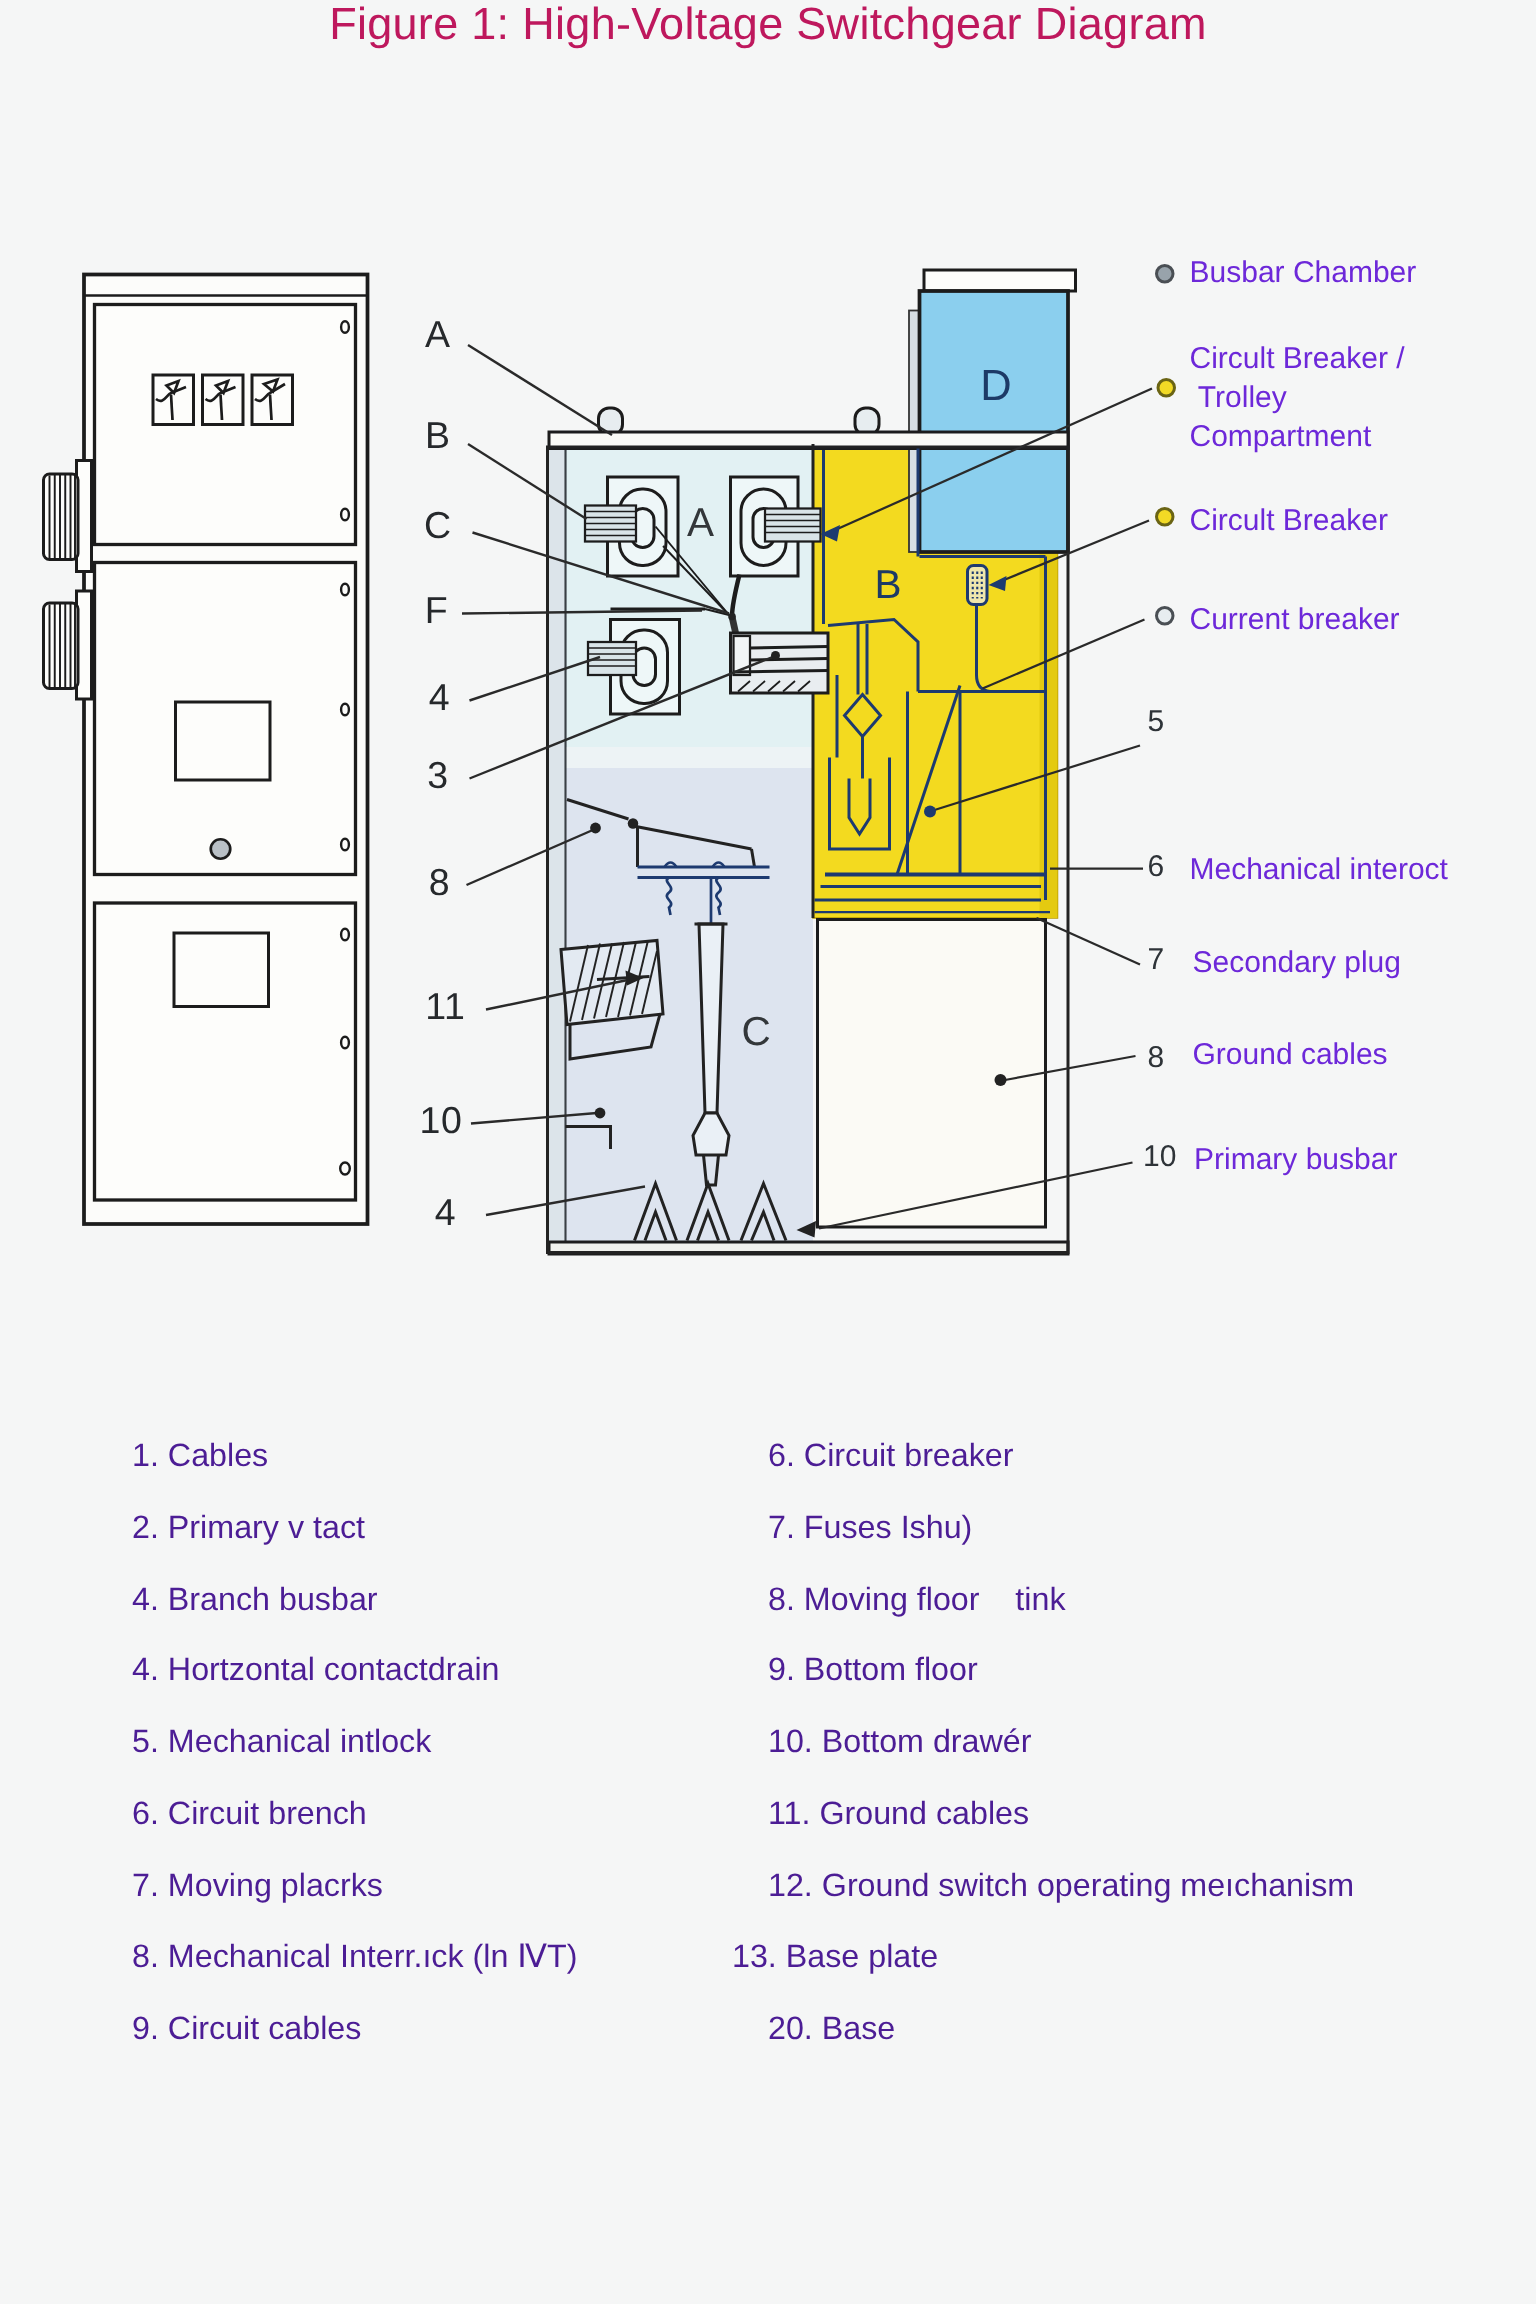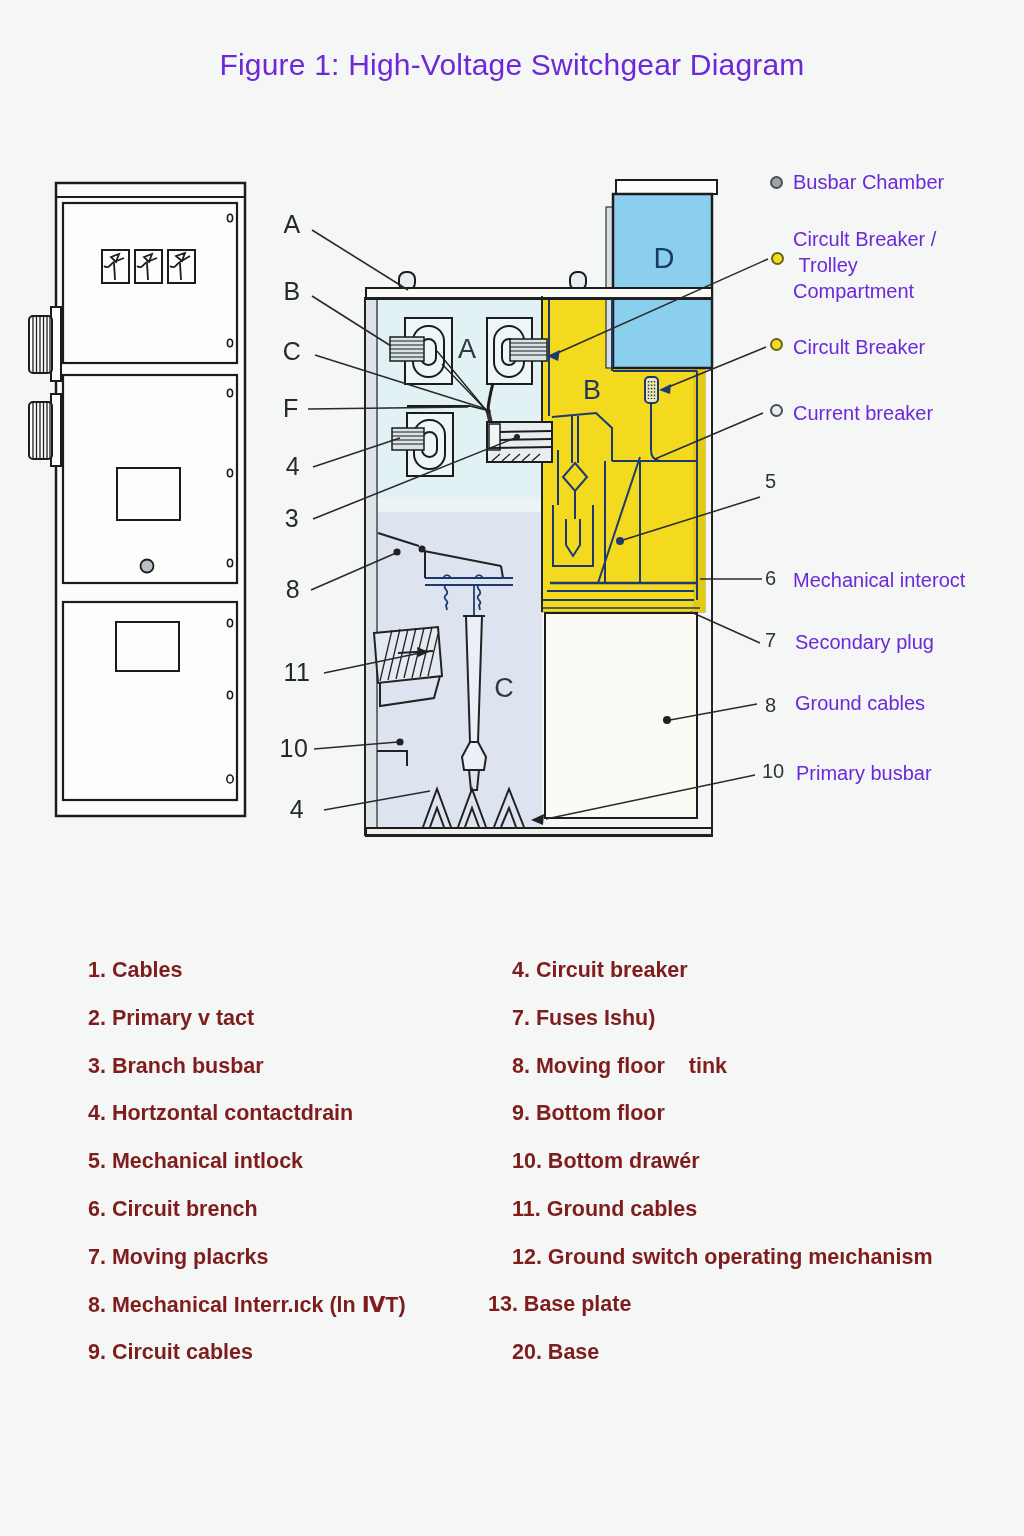--- a/index.html
+++ b/index.html
@@ -19,23 +19,23 @@
   .comp-dark{color:#33373a;}
   .comp-navy{color:#1d3a66;}
   .legend-text{position:absolute;font-size:20px;line-height:26px;color:#6d28d9;white-space:pre-wrap;}
   .legend-num{position:absolute;font-size:20px;color:#2e3338;}
   .bullet{position:absolute;width:13px;height:13px;border-radius:50%;border:2px solid #4a4f54;box-sizing:border-box;}
   .b-gray{background:#98a3ab;}
   .b-yellow{background:#f2da25;border-color:#6a6414;}
   .b-light{background:#e7edf0;}
   .fig-title{
     position:absolute;left:0;top:891;width:1024px;text-align:center;
-    font-size:30px;color:#6d28d9;letter-spacing:.2px;margin-top:48px;
+    font-size:30px;color:#be185d;letter-spacing:.2px;
   }
-  .list-item{position:absolute;font-size:21.5px;color:#7f1d1d;white-space:pre-wrap;font-weight:bold;}
+  .list-item{position:absolute;font-size:21.5px;color:#4c1d95;white-space:pre-wrap;}
 </style>
 </head>
 <body>
 
 <div class="stage">
 
   <svg class="abs" style="left:0;top:0" width="1024" height="870" viewBox="0 0 1024 870">
 
     <g fill="none" stroke="#1c1c1c">
       <rect x="56" y="183" width="189" height="633" fill="#fcfcfa" stroke-width="2.5"></rect>
@@ -345,30 +345,30 @@
   <div class="legend-num" style="left:765px;top:694px">8</div>
   <div class="legend-text" style="left:795px;top:690px">Ground cables</div>
   <div class="legend-num" style="left:762px;top:760px">10</div>
   <div class="legend-text" style="left:796px;top:760px">Primary busbar</div>
 
   <div class="fig-title">Figure 1: High-Voltage Switchgear Diagram</div>
 
   <div>
     <div class="list-item" style="left:88px;top:958px">1. Cables</div>
     <div class="list-item" style="left:88px;top:1006px">2. Primary v tact</div>
-    <div class="list-item" style="left:88px;top:1054px">3. Branch busbar</div>
+    <div class="list-item" style="left:88px;top:1054px">4. Branch busbar</div>
     <div class="list-item" style="left:88px;top:1101px">4. Hortzontal contactdrain</div>
     <div class="list-item" style="left:88px;top:1149px">5. Mechanical intlock</div>
     <div class="list-item" style="left:88px;top:1197px">6. Circuit brench</div>
     <div class="list-item" style="left:88px;top:1245px">7. Moving placrks</div>
     <div class="list-item" style="left:88px;top:1292px">8. Mechanical Interr.ıck (ln ⅣT)</div>
     <div class="list-item" style="left:88px;top:1340px">9. Circuit cables</div>
   </div>
   <div>
-    <div class="list-item" style="left:512px;top:958px">4. Circuit breaker</div>
+    <div class="list-item" style="left:512px;top:958px">6. Circuit breaker</div>
     <div class="list-item" style="left:512px;top:1006px">7. Fuses Ishu)</div>
     <div class="list-item" style="left:512px;top:1054px">8. Moving floor    tink</div>
     <div class="list-item" style="left:512px;top:1101px">9. Bottom floor</div>
     <div class="list-item" style="left:512px;top:1149px">10. Bottom drawér</div>
     <div class="list-item" style="left:512px;top:1197px">11. Ground cables</div>
     <div class="list-item" style="left:512px;top:1245px">12. Ground switch operating meıchanism</div>
     <div class="list-item" style="left:488px;top:1292px">13. Base plate</div>
     <div class="list-item" style="left:512px;top:1340px">20. Base</div>
   </div>
 

